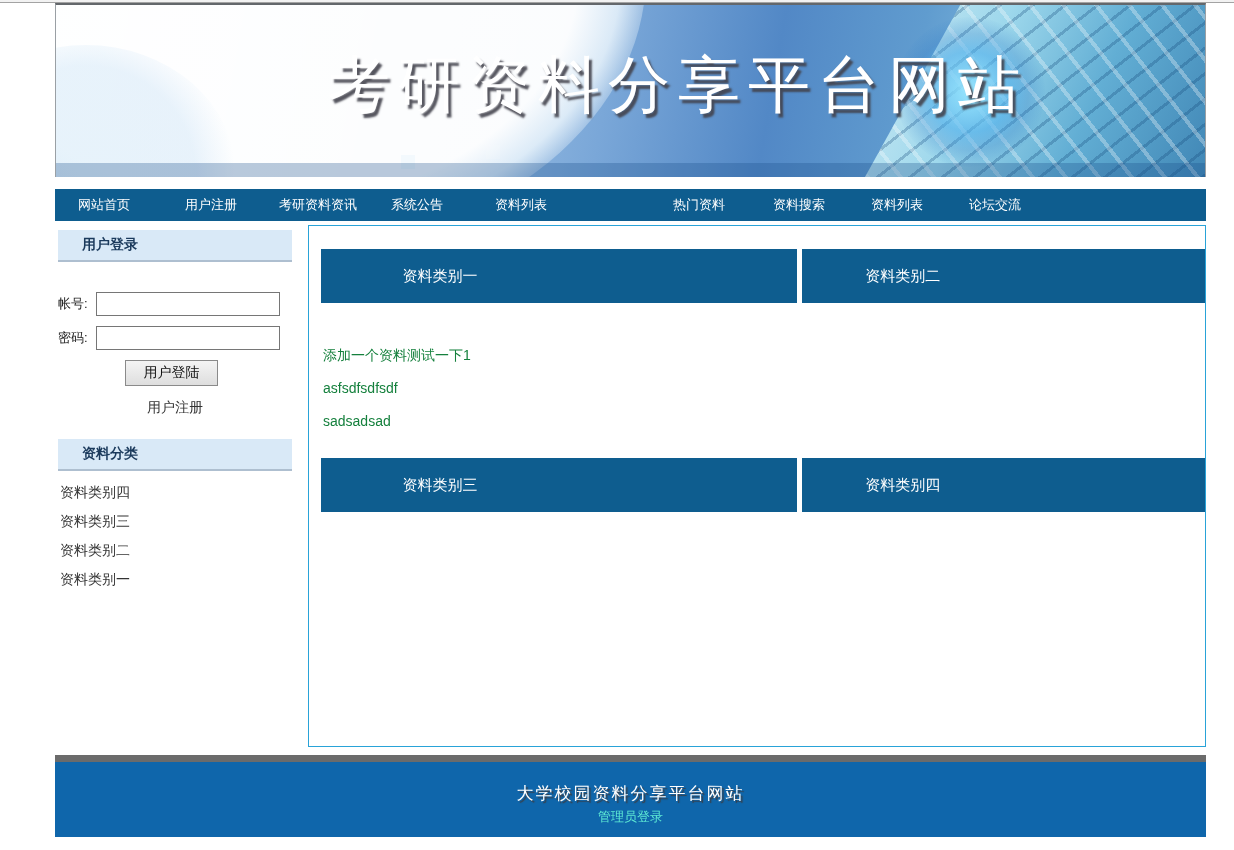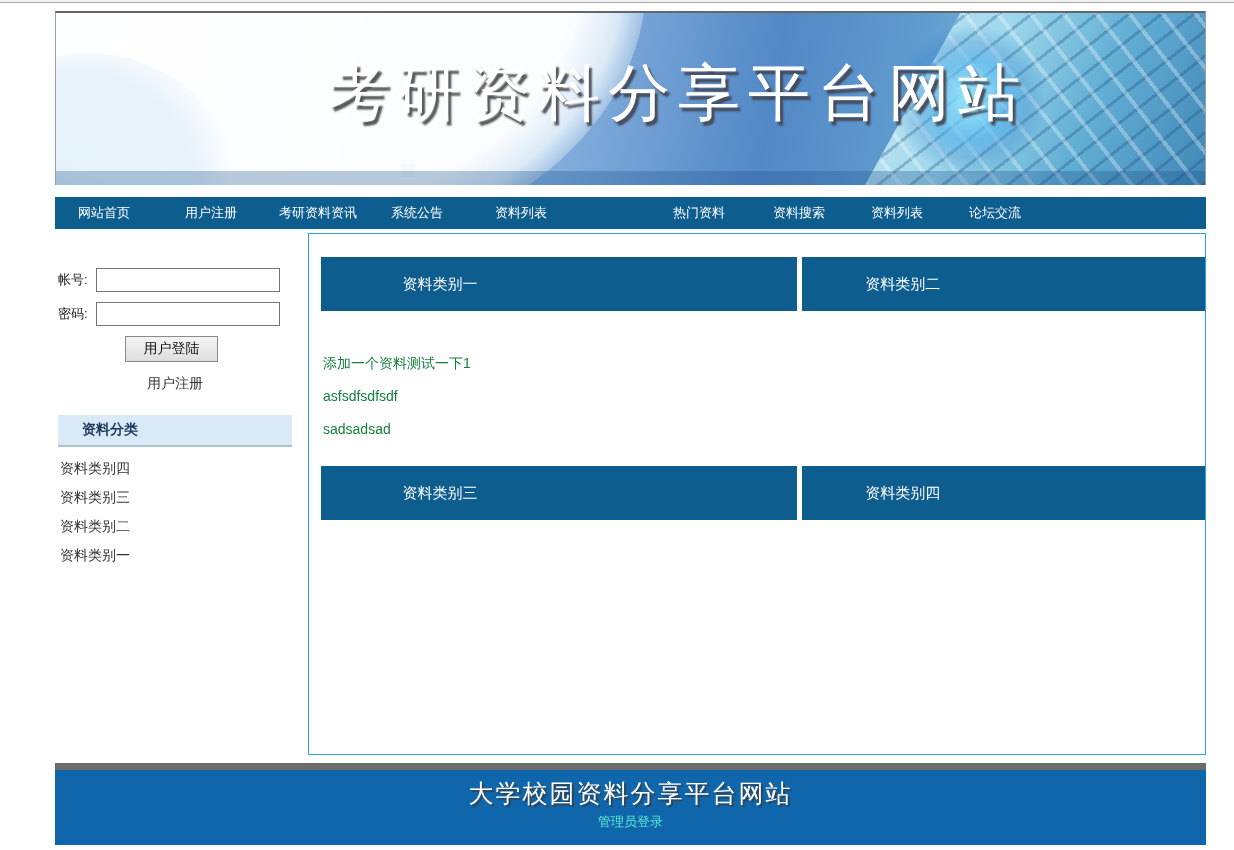--- a/index.html
+++ b/index.html
@@ -5,21 +5,21 @@
   * { margin:0; padding:0; box-sizing:border-box; font-family:"Liberation Sans","DejaVu Sans",sans-serif; }
   html,body { width:1234px; height:850px; background:#fff; overflow:hidden; }
 
   
   .top-strip { width:100%; height:3px; background:#f2f2f2; border-bottom:1px solid #a3a3a3; }
 
   .wrapper { width:1151px; margin-left:55px; }
 
   
   .banner {
-    position:relative; height:174px; margin-top:8px; overflow:hidden;
+    position:relative; height:174px; overflow:hidden;
     border-top:2px solid #63676b; border-left:1px solid #9aa0a5; border-right:1px solid #9aa0a5;
     background:linear-gradient(100deg,#eef6fc 0%,#d5e7f6 14%,#a8c8e8 30%,#7aa7d8 48%,#5288c6 62%,#609ccf 74%,#8ec6e4 88%,#a8dcf0 100%);
   }
   .banner .circle-big {
     position:absolute; left:-170px; top:-310px; width:760px; height:560px; border-radius:50%;
     background:radial-gradient(ellipse at center, rgba(255,255,255,0.97) 58%, rgba(235,245,252,0.85) 66%, rgba(255,255,255,0) 74%);
   }
   .banner .circle-soft {
     position:absolute; left:-120px; top:40px; width:300px; height:260px; border-radius:50%;
     background:radial-gradient(circle, rgba(225,240,250,0.8) 0%, rgba(190,220,244,0.35) 55%, rgba(255,255,255,0) 75%);
@@ -89,21 +89,21 @@
   .cat-bar.right { flex:1; }
   .cat-bar span { display:block; width:50%; text-align:center; color:#fff; font-size:15px; }
   .item-list { margin:45px 0 0 14px; }
   .item-list .item { font-size:14px; color:#15803d; line-height:14px; margin-bottom:19px; cursor:pointer; }
 
   
   .footer-wrap { margin-top:8px; }
   .footer-gray { height:7px; background:#6b6b6b; }
   .footer { height:75px; background:#0f66ab; text-align:center; }
   .footer-title {
-    font-size:25px; color:#fff; font-weight:500; letter-spacing:2px; padding-top:7px;
+    font-size:17px; color:#fff; font-weight:500; letter-spacing:2px; padding-top:20px;
     text-shadow:2px 2px 1px rgba(60,60,64,0.9);
   }
   .footer-admin { font-size:13px; color:#5eead4; margin-top:3px; cursor:pointer; display:inline-block; }
 </style>
 </head>
 <body>
 
 <div class="top-strip"></div>
 
 <div class="wrapper">
@@ -128,20 +128,21 @@
       <li>热门资料</li>
       <li>资料搜索</li>
       <li>资料列表</li>
       <li>论坛交流</li>
     </ul>
   </div>
 
   <div class="columns">
 
     <div class="sidebar">
+      <div class="side-header">用户登录</div>
 
       <div class="login-form">
         <div class="form-row">
           <label>帐号:</label>
           <input type="text" value="" style="">
         </div>
         <div class="form-row">
           <label>密码:</label>
           <input type="password" value="" style="">
         </div>

